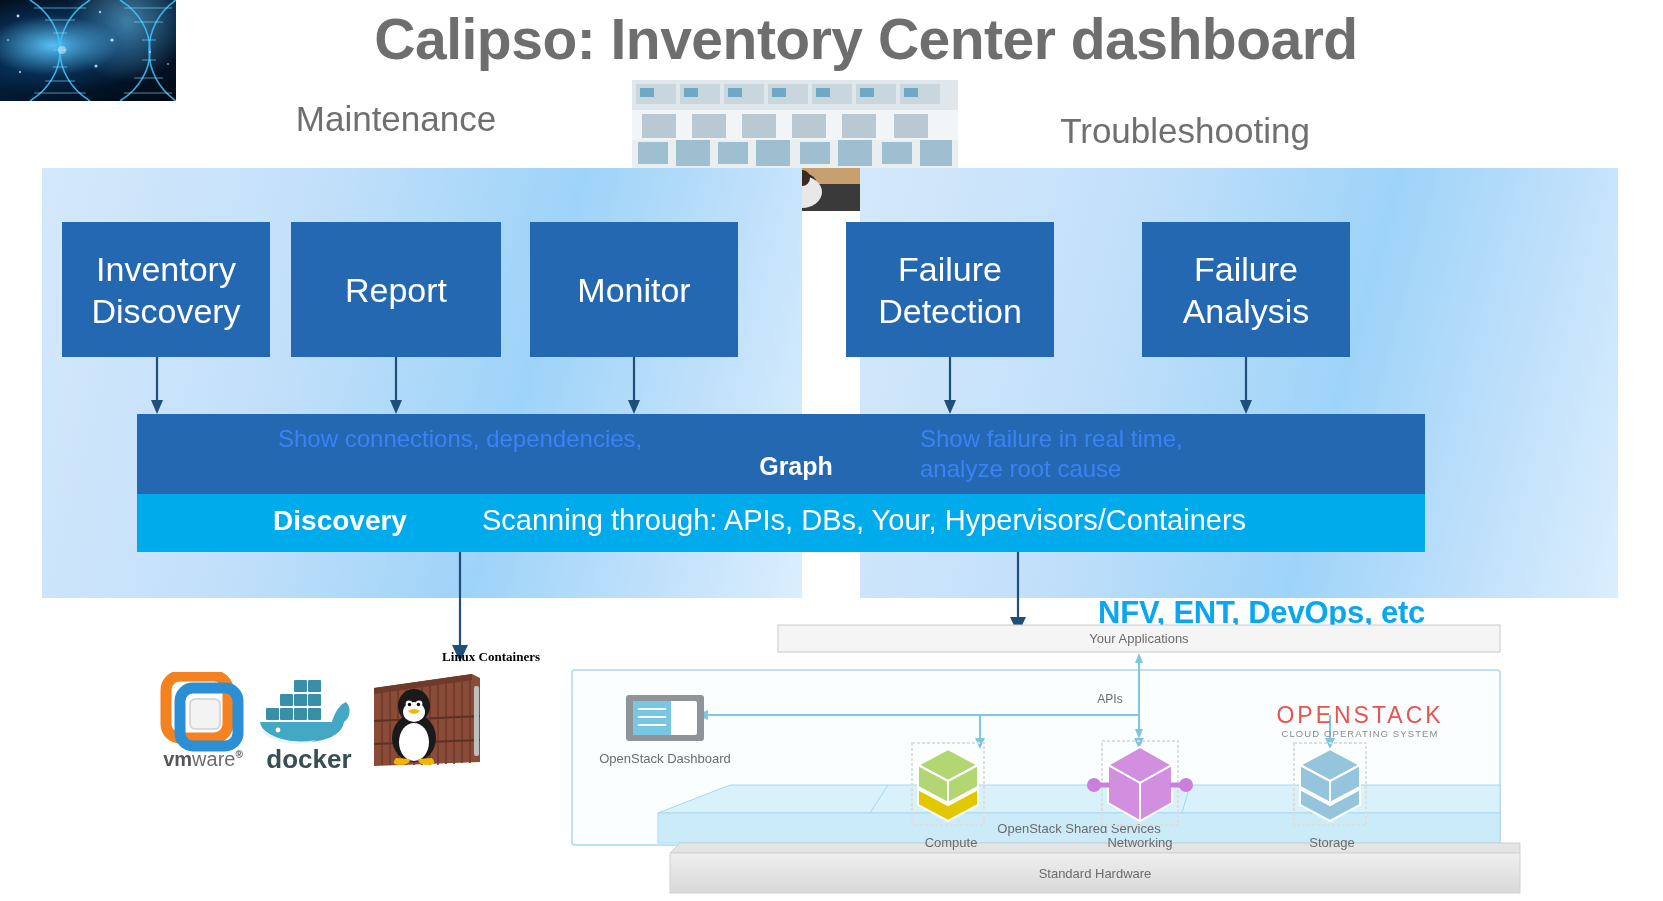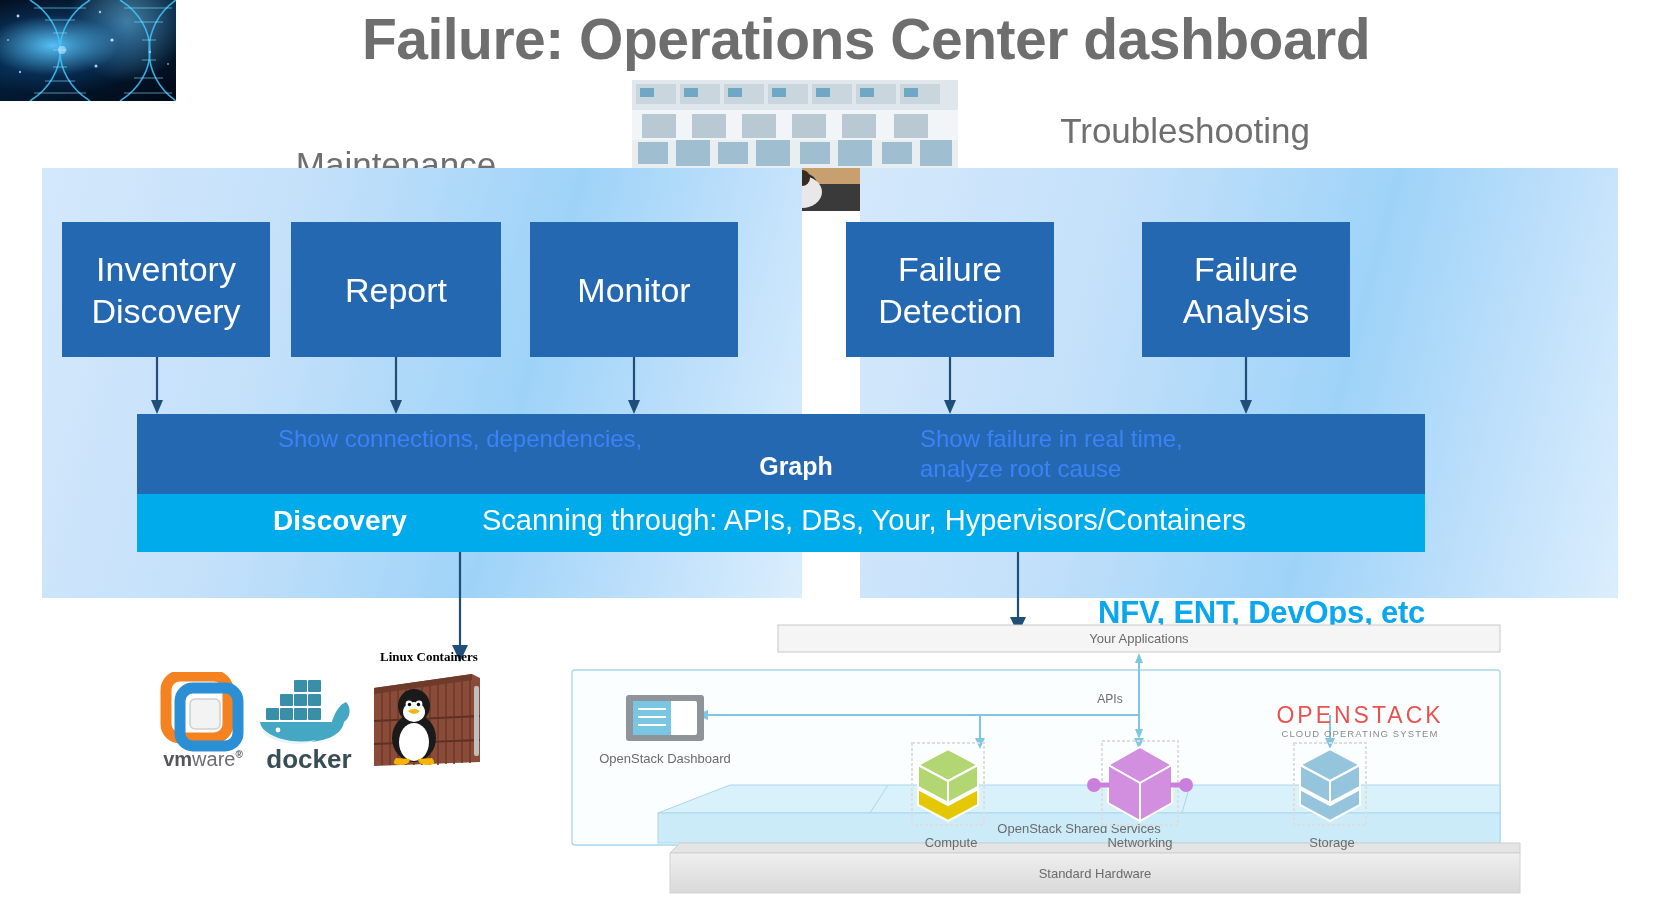--- a/index.html
+++ b/index.html
@@ -30,21 +30,21 @@
     font-size:57px;line-height:70px;font-weight:bold;
     color:#6e6e6e;
     letter-spacing:-.5px;
   }
 
   
   .col-head{
     font-size:35px;color:#6f6f6f;font-weight:normal;
     line-height:42px;text-align:center;
   }
-  #head-maintenance{left:196px;top:98px;width:400px;margin-top:46px;}
+  #head-maintenance{left:196px;top:98px;width:400px;}
   #head-troubleshooting{left:960px;top:110px;width:450px;}
 
   
   #noc-photo{
     left:632px;top:80px;width:326px;height:131px;
     background:linear-gradient(#cfe0ea,#b8cbd8);
     overflow:hidden;
   }
 
   
@@ -107,21 +107,21 @@
 
   
   #nfv-text{
     left:1098px;top:595px;width:430px;
     font-size:31px;font-weight:bold;color:#0aa7ef;
     letter-spacing:-.2px;
   }
 
   
   #linux-containers-label{
-    left:380px;top:649px;width:160px;text-align:left;
+    left:380px;top:649px;width:160px;text-align:right;
     font-family:"Liberation Serif", serif;
     font-size:13px;font-weight:bold;color:#000;
   }
   #vmware-logo{left:160px;top:672px;width:86px;height:100px;}
   #docker-logo{left:256px;top:672px;width:106px;height:100px;text-align:right;}
   #container-logo{left:368px;top:666px;width:118px;height:105px;}
 
   
   #openstack-wrap{left:570px;top:615px;width:980px;height:286px;}
 
@@ -160,21 +160,21 @@
       <circle cx="20" cy="72" r="1.2" opacity=".7"></circle>
       <circle cx="96" cy="66" r="1.5" opacity=".85"></circle>
       <circle cx="150" cy="52" r="1.1" opacity=".7"></circle>
       <circle cx="62" cy="50" r="4" opacity=".55"></circle>
       <circle cx="8" cy="40" r="1" opacity=".6"></circle>
       <circle cx="168" cy="64" r="1" opacity=".6"></circle>
     </g>
   </svg>
 </div>
 
-<div class="abs" id="page-title">Failure: Operations Center dashboard</div>
+<div class="abs" id="page-title">Calipso: Inventory Center dashboard</div>
 
 <div class="abs col-head" id="head-maintenance">Maintenance</div>
 <div class="abs col-head" id="head-troubleshooting">Troubleshooting</div>
 
 <div class="abs" id="noc-photo">
   <svg width="326" height="131" viewBox="0 0 326 131">
     <rect width="326" height="131" fill="#e9eef1"></rect>
     <rect x="0" y="0" width="326" height="30" fill="#dfe7ec"></rect>
     <g fill="#c9d6de">
       <rect x="4" y="4" width="40" height="20"></rect>

